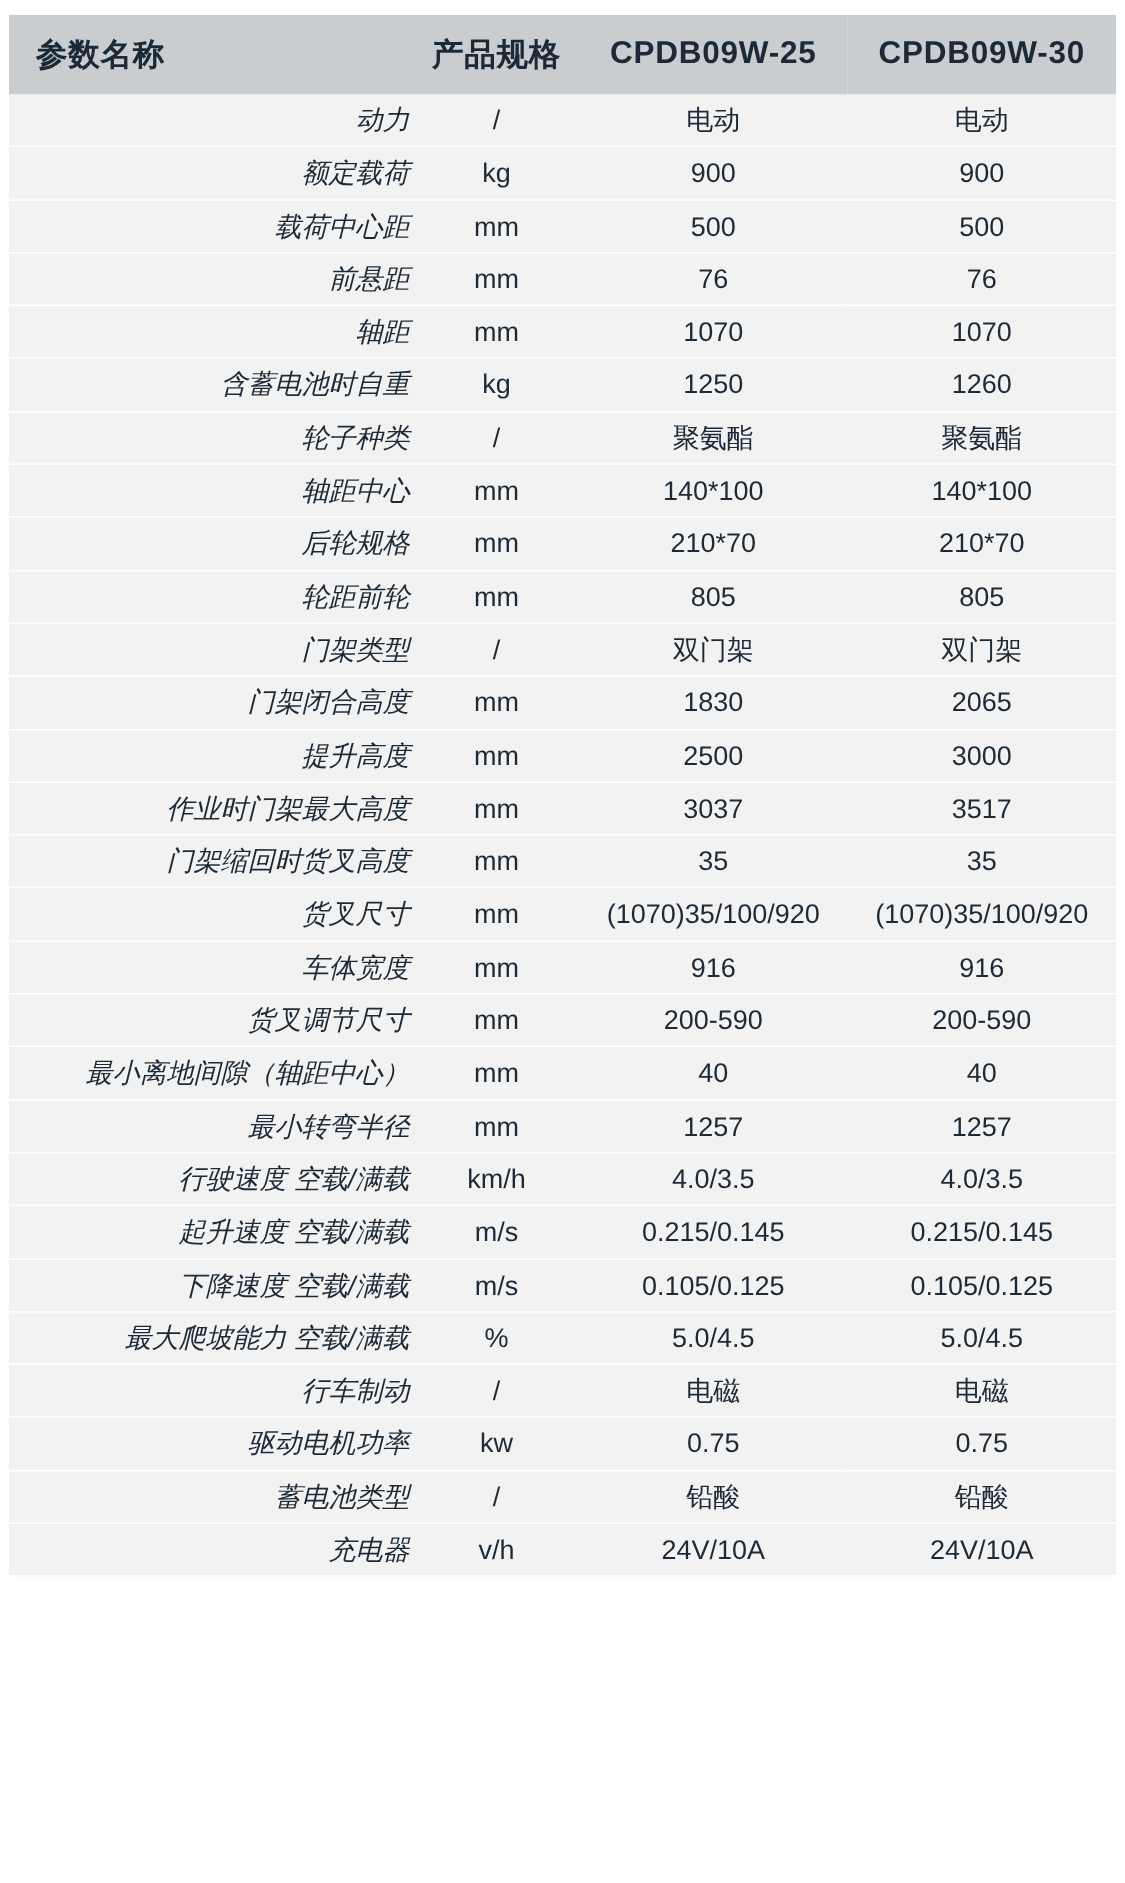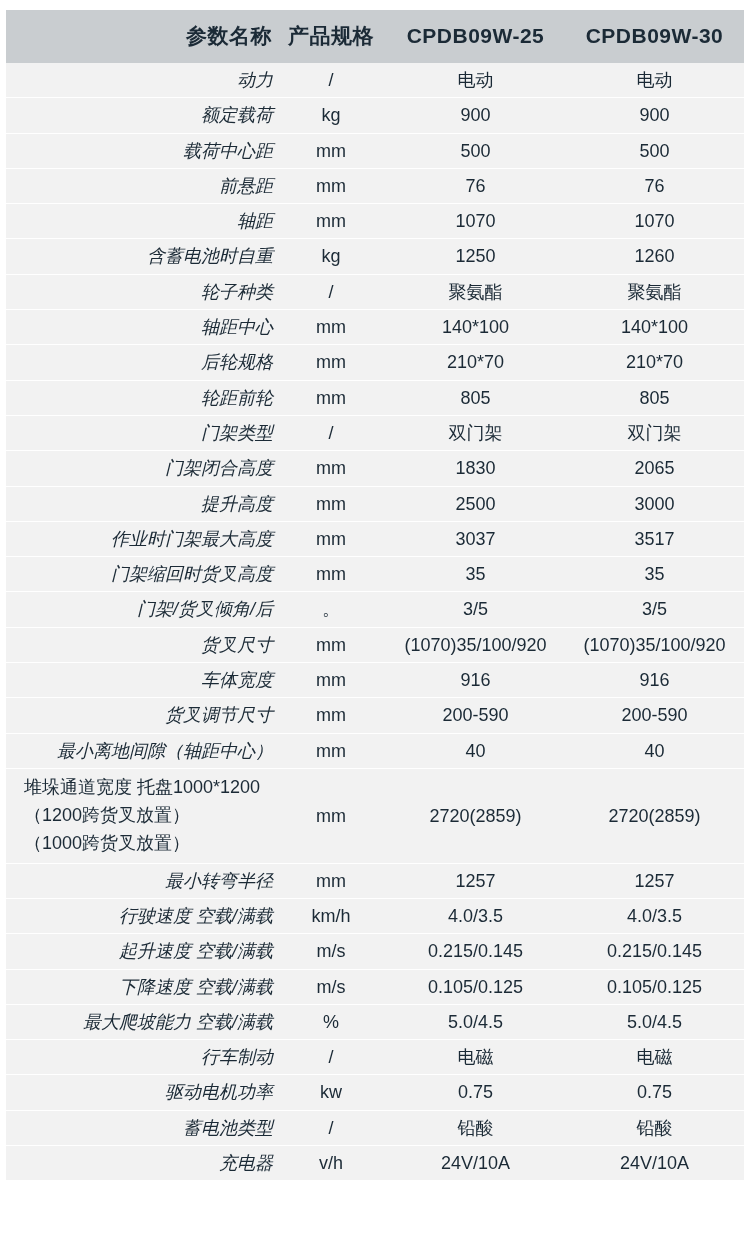--- a/index.html
+++ b/index.html
@@ -33,21 +33,21 @@
     background: #c9cdd0;
     color: #1b2a36;
     font-weight: bold;
     font-size: 21px;
     padding: 12px 4px 13px 4px;
     text-align: center;
     border: none;
     letter-spacing: 0.5px;
   }
   thead th.name-col {
-    text-align: right;
+    text-align: left;
     padding-left: 18px;
   }
   tbody td {
     font-size: 18px;
     color: #1b2a36;
     text-align: center;
     padding: 5px 3px 5px 3px;
     border-bottom: 1px solid #ffffff;
     background: #f2f2f2;
     line-height: 1.35;
@@ -169,26 +169,20 @@
           <td>3037</td>
           <td>3517</td>
         </tr>
         <tr>
           <td class="name-col">门架缩回时货叉高度</td>
           <td>mm</td>
           <td>35</td>
           <td>35</td>
         </tr>
         <tr>
-          <td class="name-col">门架/货叉倾角/后</td>
-          <td>。</td>
-          <td>3/5</td>
-          <td>3/5</td>
-        </tr>
-        <tr>
           <td class="name-col">货叉尺寸</td>
           <td>mm</td>
           <td>(1070)35/100/920</td>
           <td>(1070)35/100/920</td>
         </tr>
         <tr>
           <td class="name-col">车体宽度</td>
           <td>mm</td>
           <td>916</td>
           <td>916</td>
@@ -197,30 +191,20 @@
           <td class="name-col">货叉调节尺寸</td>
           <td>mm</td>
           <td>200-590</td>
           <td>200-590</td>
         </tr>
         <tr>
           <td class="name-col">最小离地间隙（轴距中心）</td>
           <td>mm</td>
           <td>40</td>
           <td>40</td>
-        </tr>
-        <tr>
-          <td class="multiline">
-            <span class="sub-line">堆垛通道宽度 托盘1000*1200</span>
-            <span class="sub-line">（1200跨货叉放置）</span>
-            <span class="sub-line">（1000跨货叉放置）</span>
-          </td>
-          <td>mm</td>
-          <td>2720(2859)</td>
-          <td>2720(2859)</td>
         </tr>
         <tr>
           <td class="name-col">最小转弯半径</td>
           <td>mm</td>
           <td>1257</td>
           <td>1257</td>
         </tr>
         <tr>
           <td class="name-col">行驶速度 空载/满载</td>
           <td>km/h</td>

